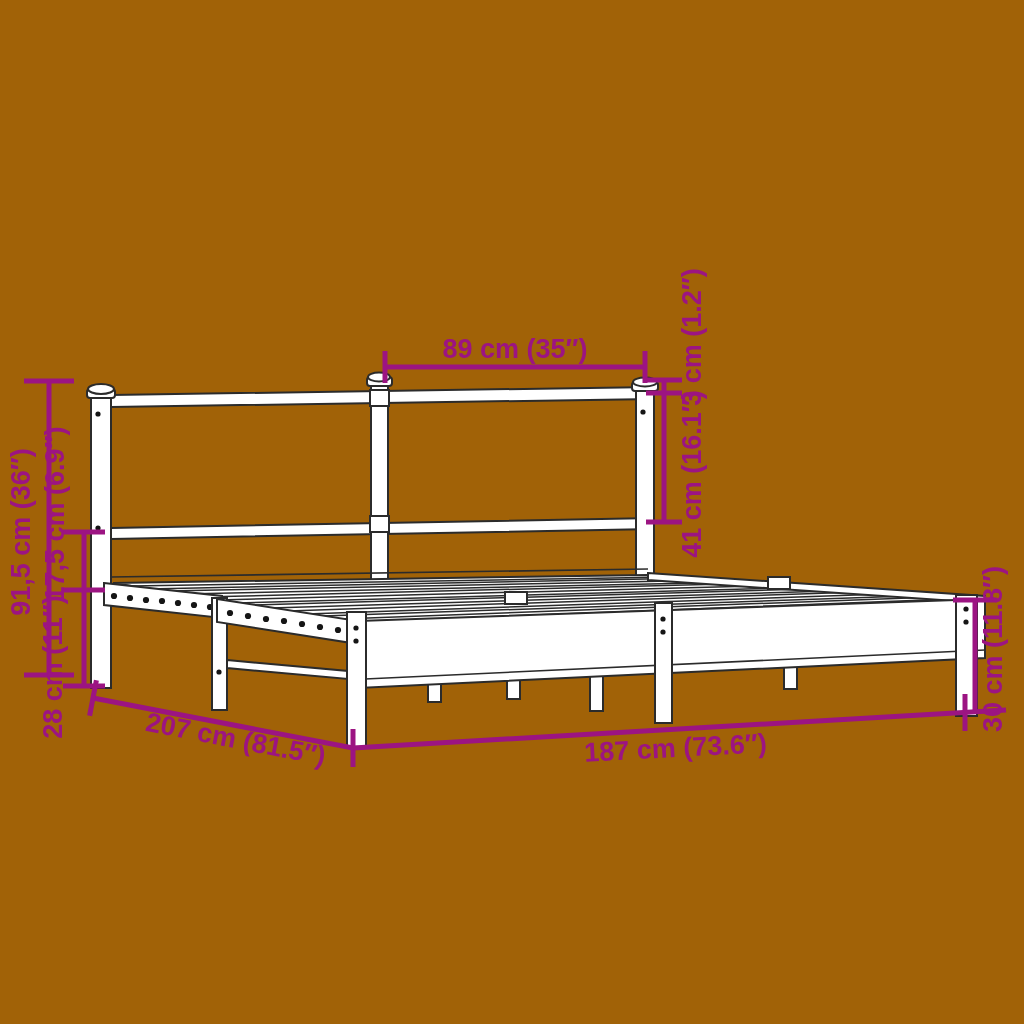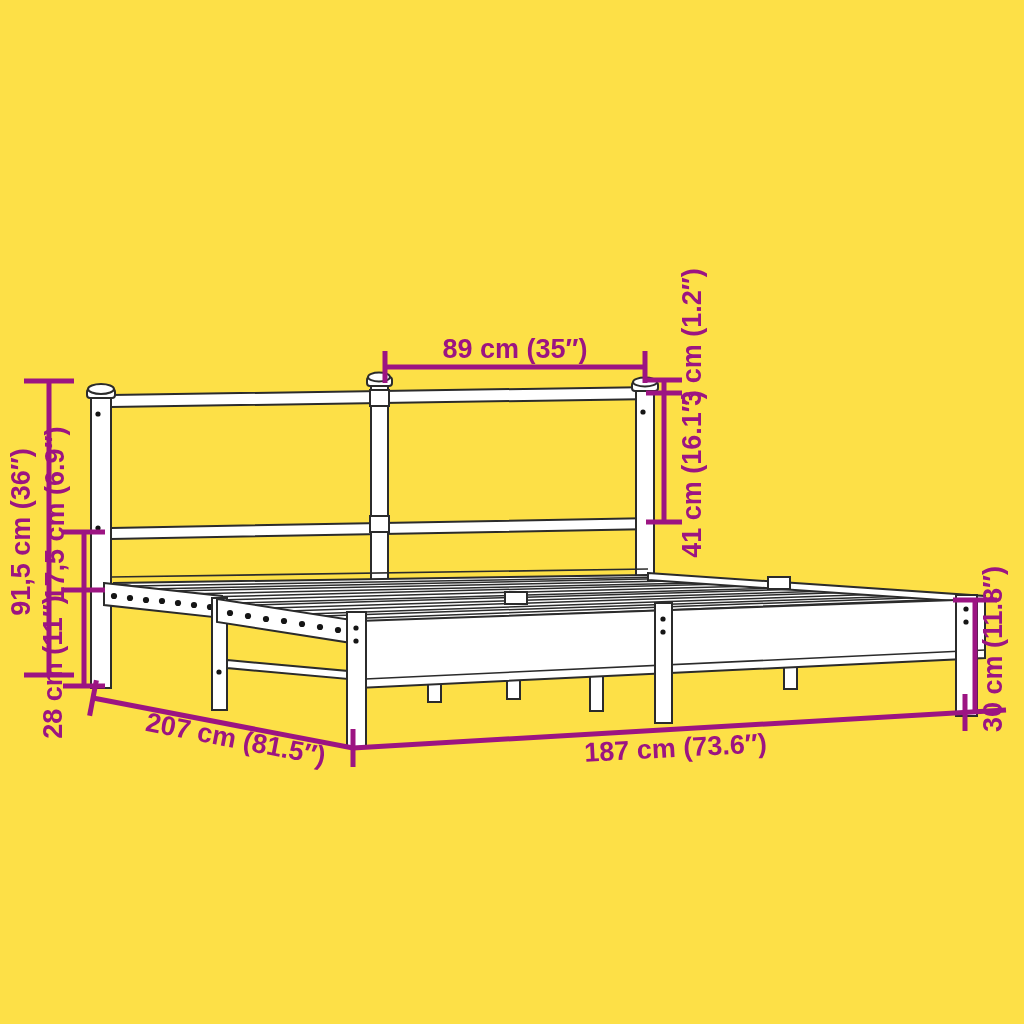--- a/index.html
+++ b/index.html
@@ -1,16 +1,16 @@
 <!DOCTYPE html>
 <html><head>
 <meta charset="utf-8">
 <style>
   html,body{margin:0;padding:0;background:#ffffff;}
-  #stage{position:relative;width:1024px;height:1024px;background:#fde047;overflow:hidden;}
+  #stage{position:relative;width:1024px;height:1024px;background:#a16207;overflow:hidden;}
   svg{position:absolute;left:0;top:0;}
   .frame{stroke:#2b2b2b;stroke-width:2;fill:#ffffff;}
   .frame-thin{stroke:#2b2b2b;stroke-width:1.6;fill:none;}
   .slat{stroke:#2b2b2b;stroke-width:1.5;fill:none;}
   .bolt{fill:#151515;stroke:none;}
   .dim{stroke:#9C1482;stroke-width:5;fill:none;stroke-linecap:butt;}
   .dim-label{font-family:"Liberation Sans",sans-serif;font-weight:bold;font-size:27px;fill:#9C1482;}
 </style>
 </head>
 <body>

